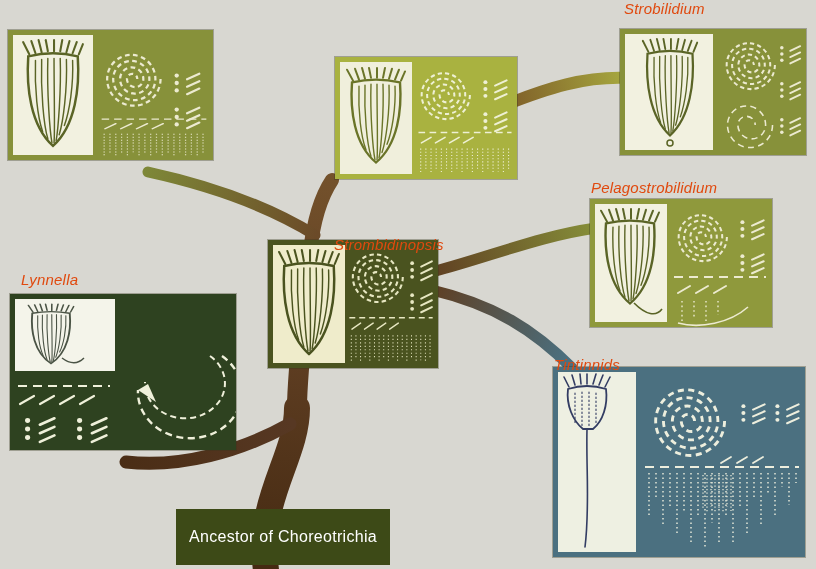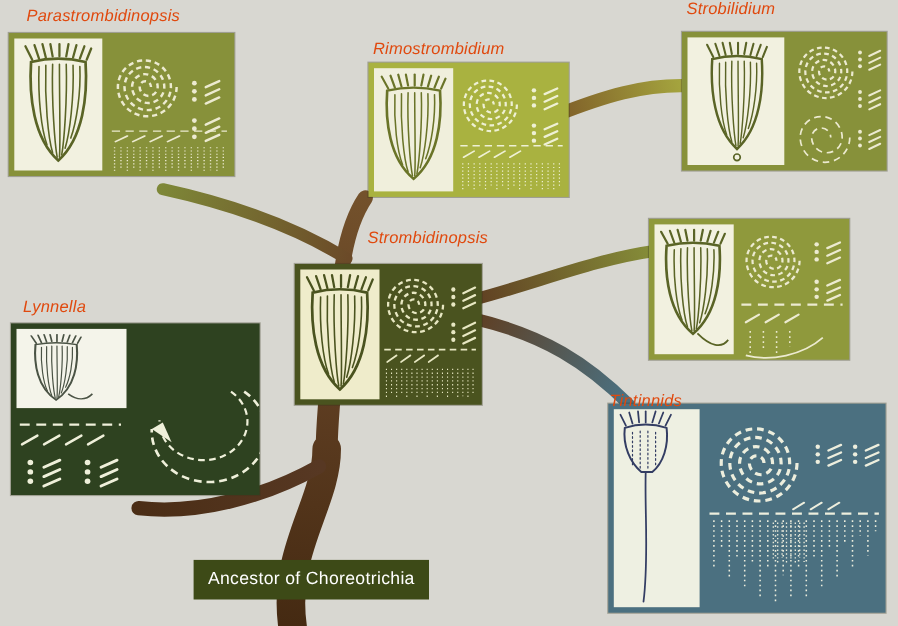--- a/index.html
+++ b/index.html
@@ -11,21 +11,21 @@
   .stage{position:absolute;inset:0;width:816px;height:569px}
   .tree{position:absolute;left:0;top:0;z-index:1}
   .panel{position:absolute;z-index:2;box-shadow:0 0 0 1px rgba(55,55,30,.35)}
   .panel svg{position:absolute;inset:0;width:100%;height:100%;display:block}
   .taxon-label{
     position:absolute;z-index:3;font-style:italic;font-size:15px;
     color:#e0490e;white-space:nowrap;letter-spacing:.2px
   }
   .root-box{
     position:absolute;z-index:3;background:#3d4a17;color:#fff;
-    font-size:16px;padding:9px 13px;letter-spacing:.3px
+    font-size:16px;padding:19px 13px;letter-spacing:.3px
   }
 </style>
 </head>
 <body>
 
 <div class="stage">
 
   <svg width="0" height="0" style="position:absolute" aria-hidden="true">
     <defs>
       <symbol id="sym-bell" viewBox="0 0 64 112" preserveAspectRatio="none">
@@ -119,33 +119,31 @@
       <path stroke="url(#gTrunk)" stroke-width="20" d="M297,408 C297,370 306,300 310,252"></path>
       <path stroke="url(#gTrunk)" stroke-width="14" d="M310,252 C313,225 320,198 332,180"></path>
       <path stroke="url(#gLeft)" stroke-width="11" d="M315,235 C268,206 212,186 148,172"></path>
       <path stroke="url(#gStrob)" stroke-width="12" d="M505,105 C548,88 585,76 628,78"></path>
       <path stroke="url(#gPelago)" stroke-width="11" d="M432,272 C492,256 540,236 596,228"></path>
       <path stroke="url(#gTint)" stroke-width="11" d="M432,290 C495,305 534,330 572,368"></path>
       <path stroke="url(#gLyn)" stroke-width="13" d="M290,424 C240,452 180,468 126,462"></path>
     </g>
   </svg>
 
-  <div class="taxon-label" style="left:24px;top:6px">Parastrombidinopsis</div>
   <div class="panel" style="left:8px;top:30px;width:205px;height:130px;background:#87913a">
     <svg viewBox="0 0 205 130">
       <rect x="5" y="5" width="80" height="120" fill="#f2f1e0"></rect>
       <use href="#sym-bell" x="12" y="8" width="66" height="114" style="color:#5a6426"></use>
       <use href="#sym-spiral" x="94" y="18" width="62" height="62" style="color:#ecead0"></use>
       <use href="#sym-dotslash" x="164" y="40" width="32" height="26" style="color:#ecead0"></use>
       <use href="#sym-dotslash" x="164" y="74" width="32" height="26" style="color:#ecead0"></use>
       <use href="#sym-rows" x="92" y="86" width="108" height="42" style="color:#ecead0"></use>
     </svg>
   </div>
 
-  <div class="taxon-label" style="left:339px;top:36px">Rimostrombidium</div>
   <div class="panel" style="left:335px;top:57px;width:182px;height:122px;background:#a9b240">
     <svg viewBox="0 0 182 122">
       <rect x="5" y="5" width="72" height="112" fill="#f0efdc"></rect>
       <use href="#sym-bell" x="9" y="9" width="64" height="102" style="color:#6a7428"></use>
       <use href="#sym-spiral" x="82" y="10" width="56" height="56" style="color:#eef0d4"></use>
       <use href="#sym-dotslash" x="146" y="20" width="30" height="24" style="color:#eef0d4"></use>
       <use href="#sym-dotslash" x="146" y="52" width="30" height="24" style="color:#eef0d4"></use>
       <use href="#sym-rows" x="82" y="72" width="96" height="46" style="color:#eef0d4"></use>
     </svg>
   </div>
@@ -157,20 +155,21 @@
       <use href="#sym-bell" x="20" y="8" width="60" height="104" style="color:#5a6426"></use>
       <circle cx="50" cy="114" r="3" fill="none" stroke="#5a6426" stroke-width="1.5"></circle>
       <use href="#sym-spiral" x="102" y="8" width="56" height="56" style="color:#ecead0"></use>
       <use href="#sym-spiral-loose" x="104" y="70" width="52" height="52" style="color:#ecead0"></use>
       <use href="#sym-dotslash" x="158" y="14" width="26" height="22" style="color:#ecead0"></use>
       <use href="#sym-dotslash" x="158" y="50" width="26" height="22" style="color:#ecead0"></use>
       <use href="#sym-dotslash" x="158" y="86" width="26" height="22" style="color:#ecead0"></use>
     </svg>
   </div>
 
+  <div class="taxon-label" style="left:591px;top:179px">Pelagostrobilidium</div>
   <div class="panel" style="left:590px;top:199px;width:182px;height:128px;background:#8f993c">
     <svg viewBox="0 0 182 128">
       <rect x="5" y="5" width="72" height="118" fill="#f2f1e0"></rect>
       <use href="#sym-bell" x="8" y="8" width="64" height="102" style="color:#5a6426"></use>
       <path d="M44,104 C56,116 66,118 72,110" fill="none" stroke="#5a6426" stroke-width="1.6"></path>
       <use href="#sym-spiral" x="84" y="10" width="56" height="56" style="color:#ecead0"></use>
       <use href="#sym-dotslash" x="148" y="18" width="30" height="24" style="color:#ecead0"></use>
       <use href="#sym-dotslash" x="148" y="52" width="30" height="24" style="color:#ecead0"></use>
       <g fill="none" stroke="#ecead0">
         <path stroke-width="2" stroke-dasharray="9 6" d="M84,78 H176"></path>
@@ -178,21 +177,21 @@
           <path d="M88,94 L100,87"></path>
             <path d="M106,94 L118,87"></path>
             <path d="M124,94 L136,87"></path>
         </g>
         <path stroke-width="1.4" stroke-dasharray="1.6 3" d="M92,102 V124 M104,102 V118 M116,102 V124 M128,102 V116"></path>
         <path stroke-width="1.6" d="M88,124 C110,130 140,124 158,108"></path>
       </g>
     </svg>
   </div>
 
-  <div class="taxon-label" style="left:334px;top:208px">Strombidinopsis</div>
+  <div class="taxon-label" style="left:334px;top:236px">Strombidinopsis</div>
   <div class="panel" style="left:268px;top:240px;width:170px;height:128px;background:#4a531f">
     <svg viewBox="0 0 170 128">
       <rect x="5" y="5" width="72" height="118" fill="#efeccb"></rect>
       <use href="#sym-bell" x="8" y="8" width="66" height="112" style="color:#4a531f"></use>
       <use href="#sym-spiral" x="80" y="8" width="58" height="58" style="color:#e7e7c2"></use>
       <use href="#sym-dotslash" x="140" y="18" width="28" height="24" style="color:#e7e7c2"></use>
       <use href="#sym-dotslash" x="140" y="50" width="28" height="24" style="color:#e7e7c2"></use>
       <use href="#sym-rows" x="80" y="74" width="86" height="50" style="color:#e7e7c2"></use>
     </svg>
   </div>

